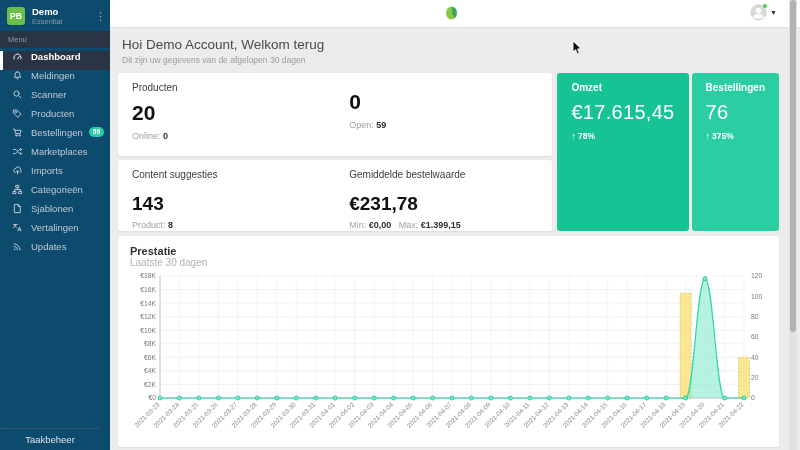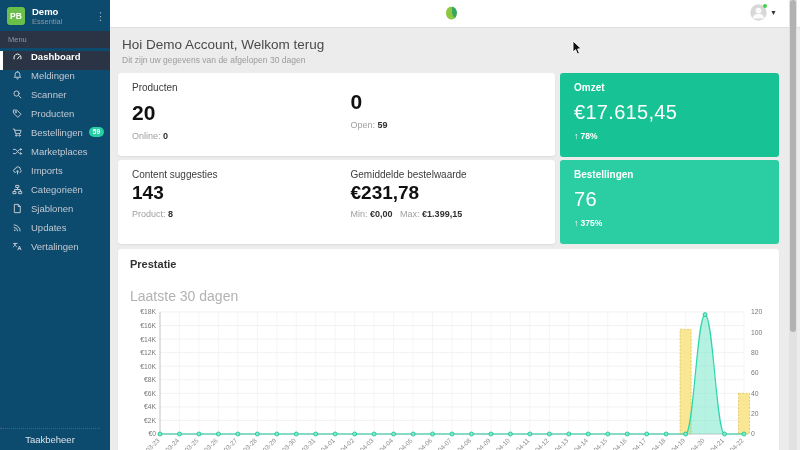--- a/index.html
+++ b/index.html
@@ -35,38 +35,38 @@
   .caret{font-size:7px;color:#333}
   
   .main{position:absolute;left:110px;top:27px;right:0;bottom:0;box-sizing:border-box;
         padding:8px 21px 0 8px;background:#ececec}
   .page-header{margin:2px 0 8px 4px}
   .h-title{font-size:13.5px;color:#4a4a4a}
   .h-sub{font-size:8.5px;color:#9b9b9b;margin-top:3px}
   .content{display:flex;gap:5px}
   .stats{width:437px;display:flex;flex-direction:column;gap:4px}
   .stat-row{display:flex;background:#fff;border-radius:3px;box-shadow:0 1px 2px rgba(0,0,0,.07)}
-  .stat-row.r1{height:83px}.stat-row.r2{height:84px}
+  .stat-row.r1{height:83px}.stat-row.r2{height:71px}
   .stat-cell{flex:1;padding:9px 14px;box-sizing:border-box;cursor:pointer}
   .stat-title{font-size:10px;color:#3c3c3c}
   .stat-value{font-size:21px;font-weight:bold;color:#101010;margin:8px 0 6px}
-  .r2 .stat-value{font-size:19px;margin:2px 0 5px}
+  .r2 .stat-value{font-size:19px;margin:13px 0 5px}
   .stat-foot{font-size:9px;color:#a0a0a0}
   .stat-foot b{color:#2f2f2f;font-weight:bold;margin-right:5px}
-  .highs{flex:1;display:flex;flex-direction:column;gap:3px}
+  .highs{flex:1;display:flex;gap:3px}
   .high{flex:1;border-radius:3px;color:#fff;padding:9px 14px;box-sizing:border-box;cursor:pointer}
   .high-title{font-size:10px;font-weight:bold}
   .high-value{font-size:20px;font-weight:normal;margin:8px 0 7px;letter-spacing:.3px}
   .high-change{font-size:8.5px;font-weight:bold}
   .high-change .arr{font-size:9px;margin-right:2px}
   
   .chart-panel{margin-top:5px;background:#fff;border-radius:3px;box-shadow:0 1px 2px rgba(0,0,0,.07);
                height:211px;box-sizing:border-box;padding:9px 12px 2px}
   .c-title{font-size:11px;font-weight:bold;color:#333}
-  .c-sub{font-size:14px;color:#b2b2b2;margin-top:18px}
+  .c-sub{font-size:10px;color:#b2b2b2;margin-top:0}
   #chart{margin-top:2px}
   
   .scrollbar{position:absolute;right:3px;top:0;width:8px;height:450px;background:#e2e2e2;z-index:20}
   .scroll-thumb{position:absolute;left:1px;top:0;width:6px;height:332px;background:#b2b2b2;border-radius:3px}
   .cursor{position:absolute;left:572px;top:40px;z-index:50;pointer-events:none}
 </style>
 </head>
 <body>
 
 <div class="sidebar">
@@ -142,31 +142,31 @@
     </li>
     <li>
       <svg viewBox="0 0 16 16">
           <path d="M4 2h5l3 3v9H4z"></path>
           <path d="M9 2v3h3"></path>
         </svg>
       <span>Sjablonen</span>
     </li>
     <li>
       <svg viewBox="0 0 16 16">
+          <path d="M2.3 3.5h5.2M4.9 3.5c-.3 2.3-1.6 4.1-3 5.1m1.3-5.1c.6 2 2 3.8 3.3 4.7"></path>
+          <path d="m8.6 12.8 2.2-5.4 2.2 5.4m-3.6-1.7h2.8"></path>
+        </svg>
+      <span>Vertalingen</span>
+    </li>
+    <li>
+      <svg viewBox="0 0 16 16">
           <circle cx="4" cy="12" r="1.2" fill="currentColor" stroke="none"></circle>
           <path d="M3 7.8a5.2 5.2 0 0 1 5.2 5.2M3 4.2A8.8 8.8 0 0 1 11.8 13"></path>
         </svg>
       <span>Updates</span>
-    </li>
-    <li>
-      <svg viewBox="0 0 16 16">
-          <path d="M2.3 3.5h5.2M4.9 3.5c-.3 2.3-1.6 4.1-3 5.1m1.3-5.1c.6 2 2 3.8 3.3 4.7"></path>
-          <path d="m8.6 12.8 2.2-5.4 2.2 5.4m-3.6-1.7h2.8"></path>
-        </svg>
-      <span>Vertalingen</span>
     </li>
   </ul>
   <div class="sidebar-foot">Taakbeheer</div>
 </div>
 
 <div class="topbar">
   <span class="logo">
     <svg width="15" height="16" viewBox="0 0 16 16">
       <path d="M8 1.2C4.4 1.2 2.2 4 2.2 8s2.2 6.8 5.8 6.8c2 0 3.6-1 4.6-2.6L8 8z" fill="#8dc63f"></path>
       <path d="M8 1.2c3.6 0 5.8 2.8 5.8 6.8 0 2.4-1 4.3-2.5 5.4L8 8z" fill="#3aa55c"></path>

